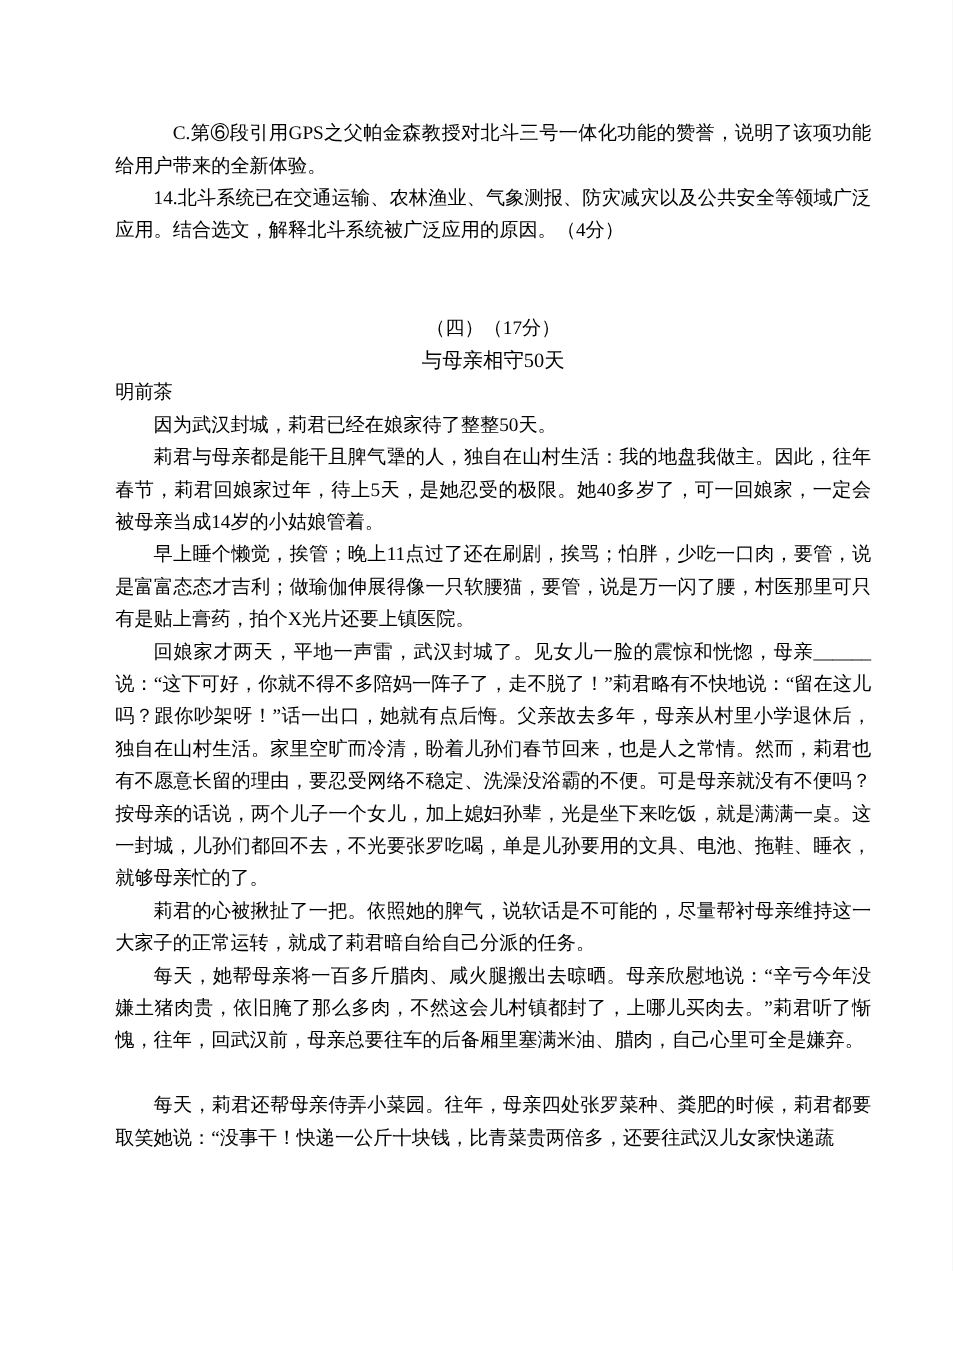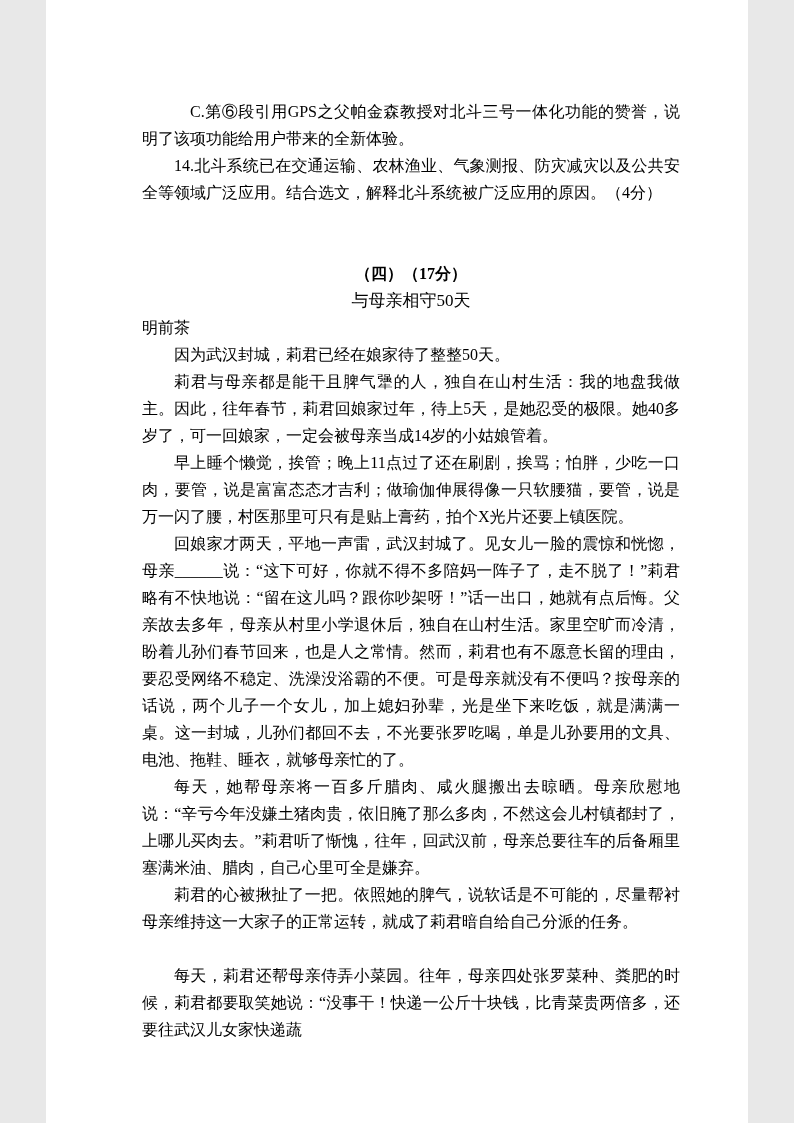--- a/index.html
+++ b/index.html
@@ -2,21 +2,21 @@
 <html><head>
 <meta charset="utf-8">
 <style>
   html, body {
     margin: 0;
     padding: 0;
     background: #e8e8e8;
   }
   .page {
     position: relative;
-    width: 702px;
+    width: 794px;
     height: 1123px;
     margin: 0 auto;
     background: #ffffff;
     box-sizing: border-box;
     padding: 98px 68px 40px 96px;
     overflow: hidden;
     font-family: "Liberation Serif", "DejaVu Serif", serif;
     color: #000000;
   }
   .page p {
@@ -24,21 +24,21 @@
     font-size: 16px;
     line-height: 27px;
     text-align: justify;
     word-break: break-all;
   }
   .indent-2 { text-indent: 2em; }
   .indent-3 { text-indent: 3em; }
   .section-header {
     margin-top: 54px !important;
     text-align: center !important;
-    font-weight: bold;
+    font-weight: normal;
     text-indent: 0;
   }
   .essay-title {
     text-align: center !important;
     font-weight: normal;
     font-size: 17px !important;
     text-indent: 0;
   }
   .essay-author {
     text-align: center;
@@ -55,17 +55,17 @@
   <p class="indent-2">14.北斗系统已在交通运输、农林渔业、气象测报、防灾减灾以及公共安全等领域广泛应用。结合选文，解释北斗系统被广泛应用的原因。（4分）</p>
 
   <p class="section-header">（四）（17分）</p>
   <p class="essay-title">与母亲相守50天</p>
   <p class="essay-author">明前茶</p>
 
   <p class="indent-2">因为武汉封城，莉君已经在娘家待了整整50天。</p>
   <p class="indent-2">莉君与母亲都是能干且脾气犟的人，独自在山村生活：我的地盘我做主。因此，往年春节，莉君回娘家过年，待上5天，是她忍受的极限。她40多岁了，可一回娘家，一定会被母亲当成14岁的小姑娘管着。</p>
   <p class="indent-2">早上睡个懒觉，挨管；晚上11点过了还在刷剧，挨骂；怕胖，少吃一口肉，要管，说是富富态态才吉利；做瑜伽伸展得像一只软腰猫，要管，说是万一闪了腰，村医那里可只有是贴上膏药，拍个X光片还要上镇医院。</p>
   <p class="indent-2">回娘家才两天，平地一声雷，武汉封城了。见女儿一脸的震惊和恍惚，母亲______说：“这下可好，你就不得不多陪妈一阵子了，走不脱了！”莉君略有不快地说：“留在这儿吗？跟你吵架呀！”话一出口，她就有点后悔。父亲故去多年，母亲从村里小学退休后，独自在山村生活。家里空旷而冷清，盼着儿孙们春节回来，也是人之常情。然而，莉君也有不愿意长留的理由，要忍受网络不稳定、洗澡没浴霸的不便。可是母亲就没有不便吗？按母亲的话说，两个儿子一个女儿，加上媳妇孙辈，光是坐下来吃饭，就是满满一桌。这一封城，儿孙们都回不去，不光要张罗吃喝，单是儿孙要用的文具、电池、拖鞋、睡衣，就够母亲忙的了。</p>
+  <p class="indent-2">莉君的心被揪扯了一把。依照她的脾气，说软话是不可能的，尽量帮衬母亲维持这一大家子的正常运转，就成了莉君暗自给自己分派的任务。</p>
   <p class="indent-2">每天，她帮母亲将一百多斤腊肉、咸火腿搬出去晾晒。母亲欣慰地说：“辛亏今年没嫌土猪肉贵，依旧腌了那么多肉，不然这会儿村镇都封了，上哪儿买肉去。”莉君听了惭愧，往年，回武汉前，母亲总要往车的后备厢里塞满米油、腊肉，自己心里可全是嫌弃。</p>
-  <p class="indent-2">莉君的心被揪扯了一把。依照她的脾气，说软话是不可能的，尽量帮衬母亲维持这一大家子的正常运转，就成了莉君暗自给自己分派的任务。</p>
   <p class="indent-2 gap-before">每天，莉君还帮母亲侍弄小菜园。往年，母亲四处张罗菜种、粪肥的时候，莉君都要取笑她说：“没事干！快递一公斤十块钱，比青菜贵两倍多，还要往武汉儿女家快递蔬</p>
 
 </div>
 
 </body></html>

